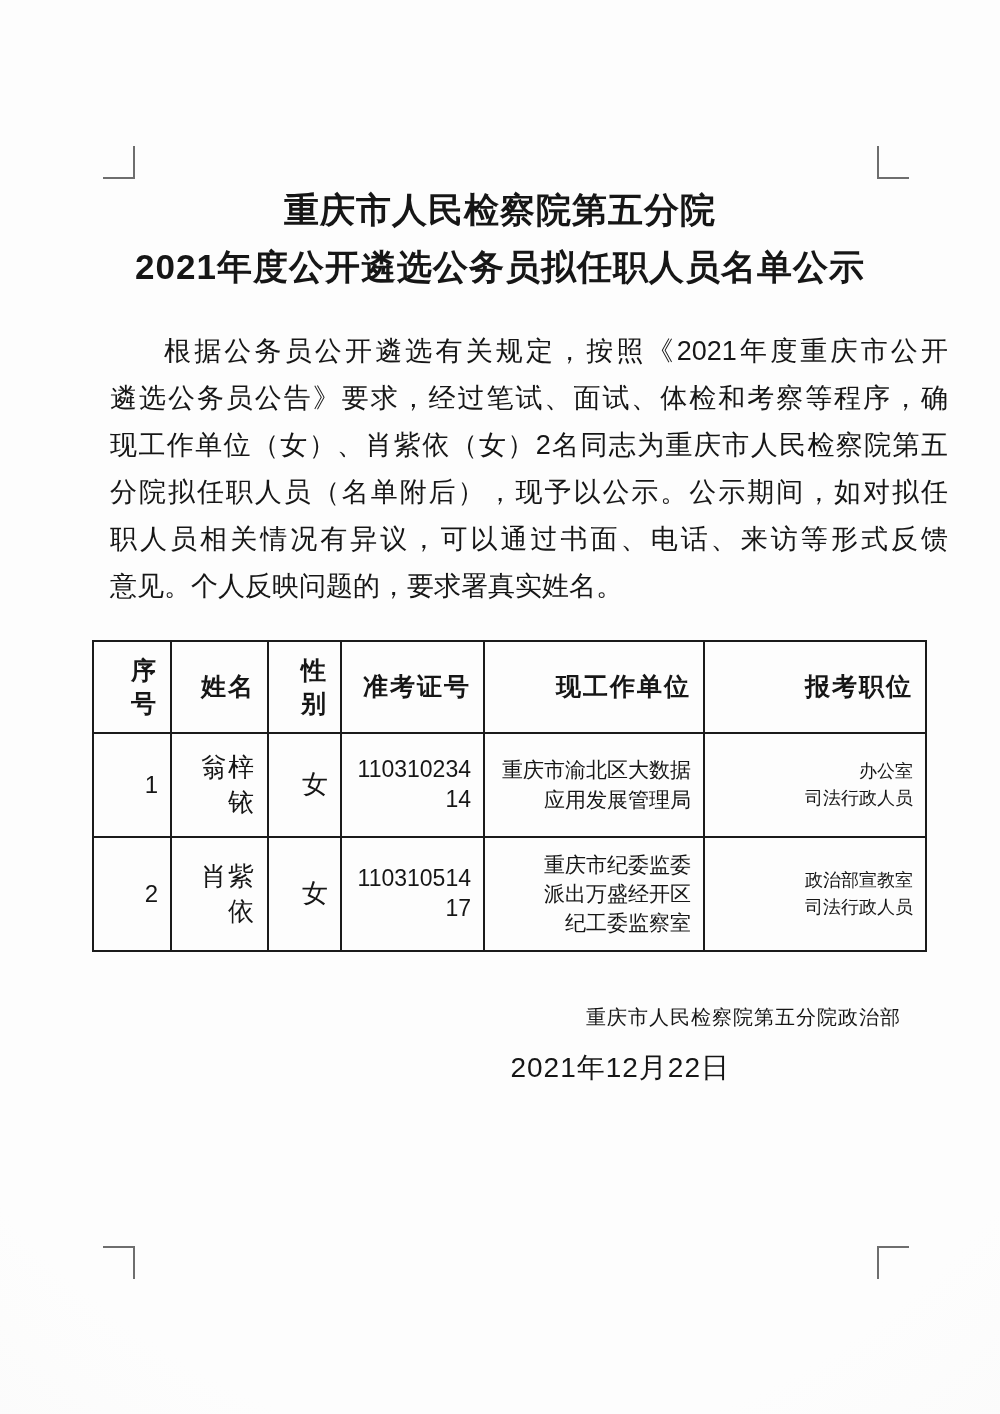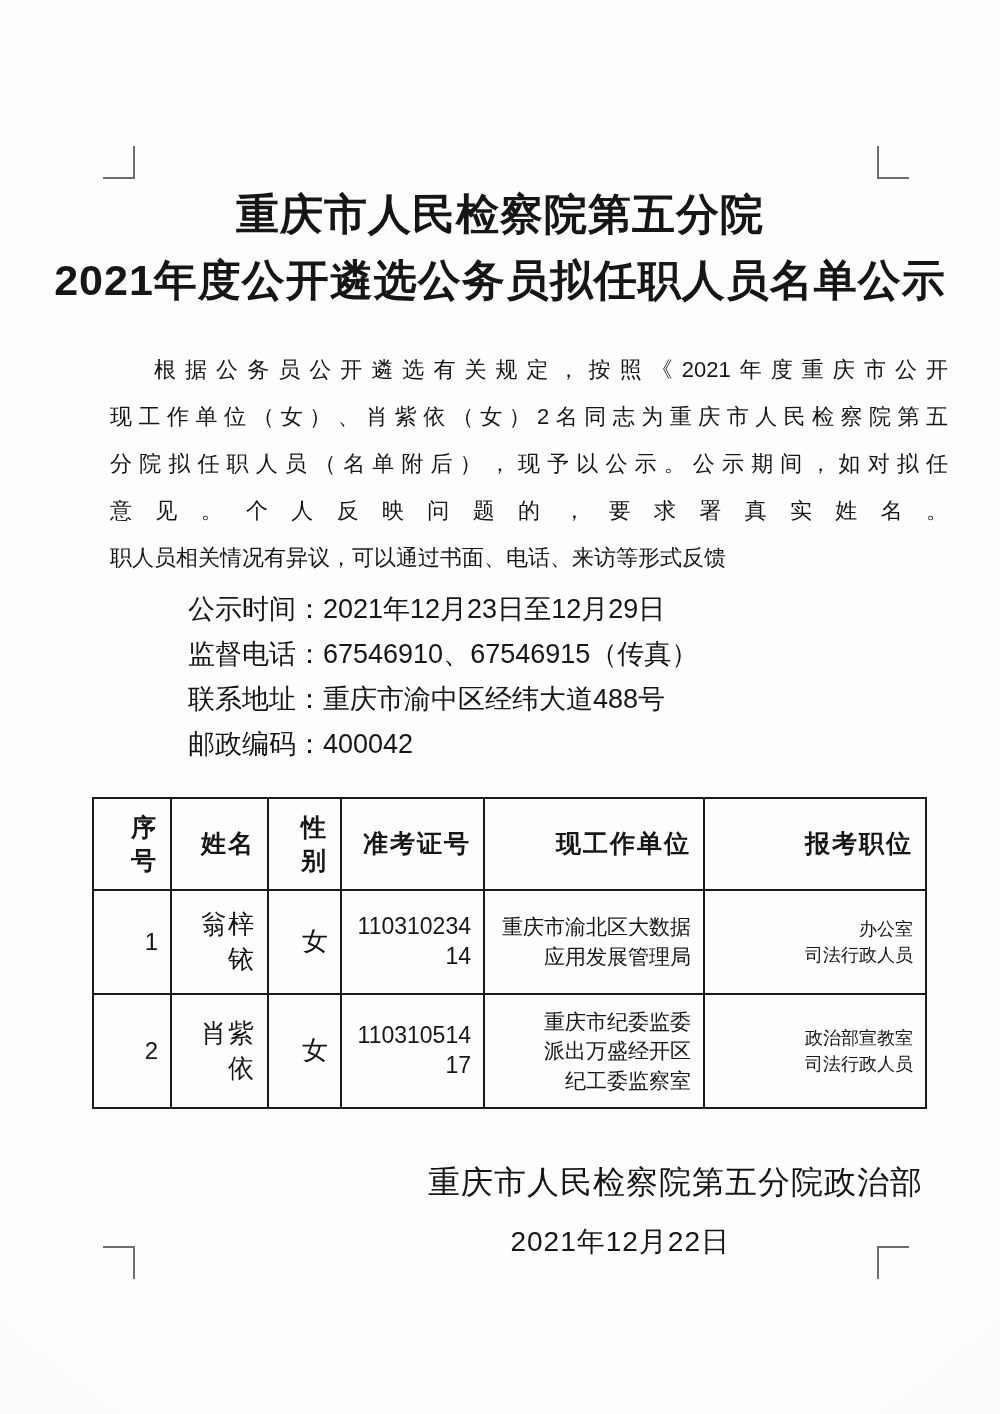--- a/index.html
+++ b/index.html
@@ -13,75 +13,70 @@
   }
   .page { position: absolute; inset: 0; }
 
   
   .mark { position: absolute; width: 30px; height: 31px; }
   .mark-tl { left: 103px; top: 146px;  border-right: 2px solid #6e6e6e; border-bottom: 2px solid #6e6e6e; }
   .mark-tr { left: 877px; top: 146px;  border-left: 2px solid #6e6e6e;  border-bottom: 2px solid #6e6e6e; }
   .mark-bl { left: 103px; top: 1246px; border-right: 2px solid #6e6e6e; border-top: 2px solid #6e6e6e; }
   .mark-br { left: 877px; top: 1246px; border-left: 2px solid #6e6e6e;  border-top: 2px solid #6e6e6e; }
 
-  .title { margin: 0; text-align: center; font-size: 43px; font-weight: 700; line-height: 1.15; letter-spacing: 1px; }
+  .title { margin: 0; text-align: center; font-size: 35px; font-weight: 700; line-height: 1.15; letter-spacing: 1px; }
   .title1 { padding-top: 190px; }
   .title2 { padding-top: 17px; }
 
-  .paragraph { margin: 40px 52px 0 110px; font-size: 22px; font-weight: 500; }
+  .paragraph { margin: 40px 52px 0 110px; font-size: 27px; font-weight: 500; }
   .pline { text-align: justify; text-align-last: justify; line-height: 47px; }
   .pline:first-child { text-indent: 2em; }
   .pline:last-child { text-align-last: left; }
 
   .info { margin: 6px 0 0 188px; font-size: 27px; font-weight: 500; }
   .info-line { line-height: 45px; }
 
   .table-wrap { margin: 30px 0 0 92px; }
   table { border-collapse: collapse; table-layout: fixed; width: 833px; }
   th, td { border: 2px solid #1b1b1b; text-align: right; vertical-align: middle; padding: 12px; overflow: hidden; }
   th { height: 60px; font-size: 25px; font-weight: 600; letter-spacing: 2px; }
   tr.data-row td { height: 78px; }
   .cell-no   { font-size: 24px; }
   .cell-name { font-size: 26px; letter-spacing: 1px; border-radius: 29px; }
   .cell-gender { font-size: 26px; }
   .cell-exam { font-size: 23px; line-height: 1.3; }
   .exam-wrap { max-width: 10.5ch; margin: 0 auto; word-break: break-all; }
   .cell-unit { font-size: 21px; line-height: 1.4; white-space: pre-line; font-weight: 500; }
   .cell-pos  { font-size: 18px; line-height: 1.45; white-space: pre-line; font-weight: 500; }
 
-  .signature { margin-top: 52px; text-align: right; padding-right: 77px; font-size: 32px; font-weight: 500; letter-spacing: 1px; }
+  .signature { margin-top: 52px; text-align: right; padding-right: 99px; font-size: 20px; font-weight: 500; letter-spacing: 1px; }
   .doc-date  { margin-top: 18px; text-align: right; padding-right: 270px; font-size: 28px; font-weight: 500; letter-spacing: 1px; }
 </style>
 </head>
 <body>
 
 <div class="page">
 
   <div class="mark mark-tl"></div>
   <div class="mark mark-tr"></div>
   <div class="mark mark-bl"></div>
   <div class="mark mark-br"></div>
 
   <div class="title title1">重庆市人民检察院第五分院</div>
   <div class="title title2">2021年度公开遴选公务员拟任职人员名单公示</div>
 
   <div class="paragraph">
     <div class="pline">根据公务员公开遴选有关规定，按照《2021年度重庆市公开</div>
+    <div class="pline">遴选公务员公告》要求，经过笔试、面试、体检和考察等程序，确</div>
     <div class="pline">现工作单位（女）、肖紫依（女）2名同志为重庆市人民检察院第五</div>
     <div class="pline">分院拟任职人员（名单附后），现予以公示。公示期间，如对拟任</div>
+    <div class="pline">职人员相关情况有异议，可以通过书面、电话、来访等形式反馈</div>
     <div class="pline">意见。个人反映问题的，要求署真实姓名。</div>
-    <div class="pline">职人员相关情况有异议，可以通过书面、电话、来访等形式反馈</div>
   </div>
 
-  <div class="info">
-    <div class="info-line">公示时间：2021年12月23日至12月29日</div>
-    <div class="info-line">监督电话：67546910、67546915（传真）</div>
-    <div class="info-line">联系地址：重庆市渝中区经纬大道488号</div>
-    <div class="info-line">邮政编码：400042</div>
-  </div>
 
   <div class="table-wrap">
     <table>
       <colgroup>
         <col style="width:78px">
           <col style="width:97px">
           <col style="width:73px">
         <col style="width:143px">
           <col style="width:220px">
           <col style="width:222px">

